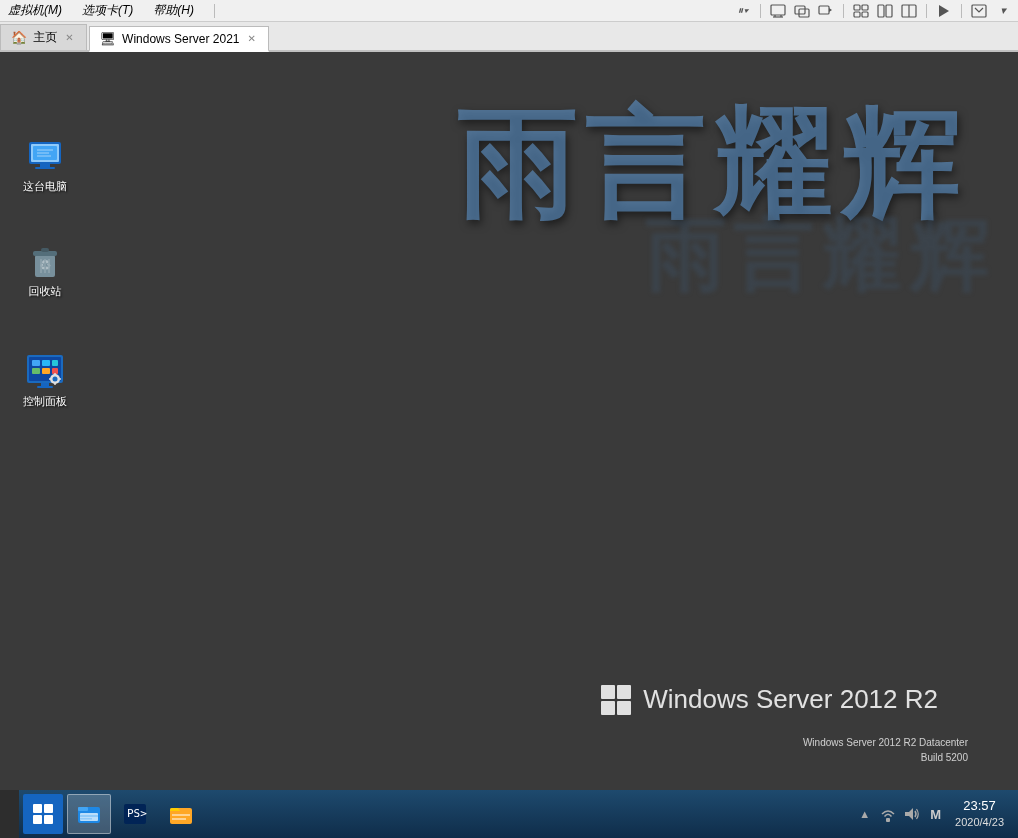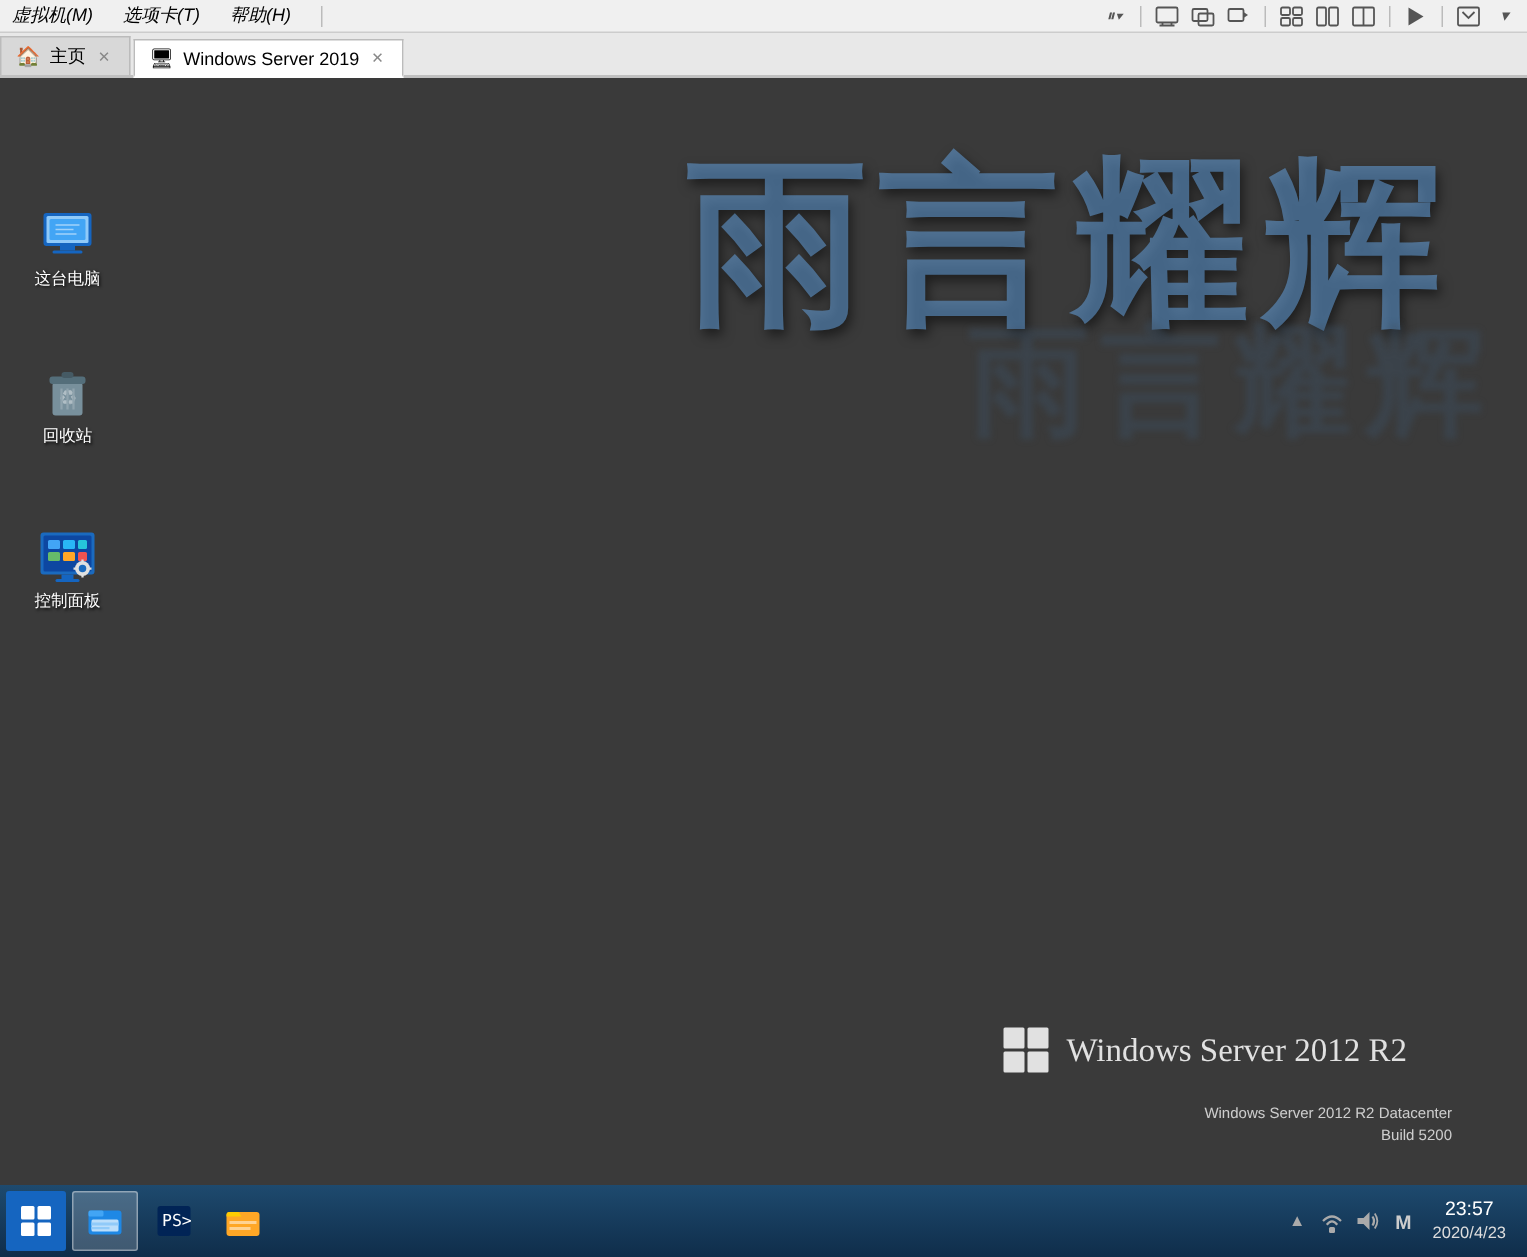--- a/index.html
+++ b/index.html
@@ -153,23 +153,23 @@
       display: grid;
       grid-template-columns: 1fr 1fr;
       gap: 2px;
       width: 30px; height: 30px;
     }
     .win-pane {
       background: rgba(255,255,255,0.85);
       border-radius: 1px;
     }
     .windows-watermark-text {
-      font-size: 22px;
+      font-size: 26px;
       color: rgba(255,255,255,0.85);
-      font-family: Liberation Serif, serif;
+      font-family: Liberation Sans, sans-serif;
       font-weight: 300;
       text-align: center;
     }
 
     
     .build-info {
       position: absolute;
       bottom: 25px;
       right: 50px;
       text-align: right;
@@ -181,20 +181,21 @@
     }
 
     
     .taskbar {
       height: 48px;
       background: linear-gradient(to bottom, #1e4a6e, #0f2d4a);
       display: flex;
       align-items: center;
       padding: 0 4px;
       position: relative;
+      margin-left: 19px;
     }
 
     
     .start-button {
       width: 40px; height: 40px;
       background: #1565c0;
       border-radius: 2px;
       display: flex; align-items: center; justify-content: center;
       cursor: pointer;
       margin-right: 4px;
@@ -351,21 +352,21 @@
 <div class="tab-bar">
 
   <div class="tab">
     <span style="font-size:13px;">🏠</span>
     <span>主页</span>
     <span class="tab-close">✕</span>
   </div>
 
   <div class="tab active">
     <span style="font-size:13px;">🖥</span>
-    <span>Windows Server 2019</span>
+    <span>Windows Server 2021</span>
     <span class="tab-close">✕</span>
   </div>
 </div>
 
 <div class="desktop">
 
   <div class="bg-text">雨言耀辉</div>
   <div class="bg-text-shadow">雨言耀辉</div>
 
   <div class="desktop-icon" style="left:10px; top:185px;">

